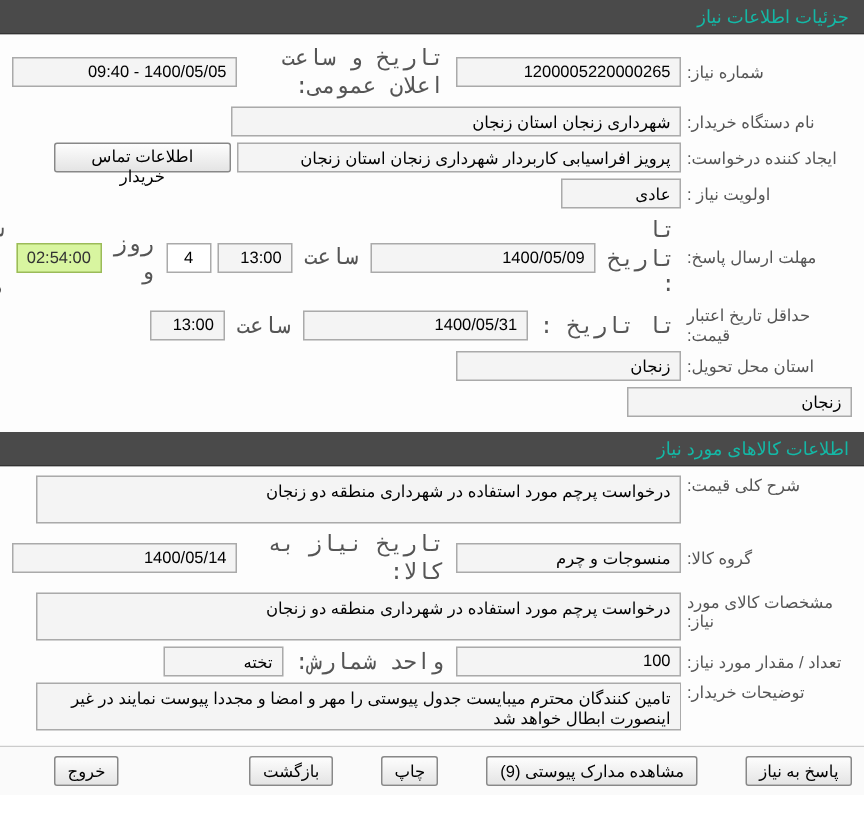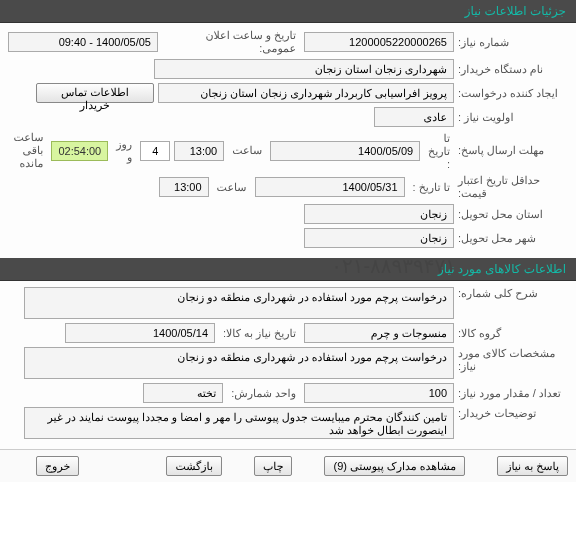--- a/index.html
+++ b/index.html
@@ -58,21 +58,22 @@
     line-height: 14px;
   }
   .field.white { background: #fff; }
   .w-long { width: 300px; }
   .w-med { width: 150px; }
   .w-sm { width: 80px; }
   .w-xs { width: 50px; }
   .inline-label {
     color: #555;
     padding: 0 4px;
-    font-size: 11px;
+    font-size: 15px;
+    font-family: Liberation Mono, monospace;
   }
   .btn {
     border: 1px solid #888;
     background: linear-gradient(#fdfdfd,#e4e4e4);
     padding: 2px 8px;
     font-size: 11px;
     font-family: inherit;
     cursor: pointer;
     height: 20px;
     border-radius: 2px;
@@ -156,32 +157,31 @@
     <span class="inline-label">ساعت</span>
     <input class="field w-xs" readonly="" value="13:00" style="">
   </div>
 
   <div class="row">
     <span class="label">استان محل تحویل:</span>
     <input class="field w-med" readonly="" value="زنجان" style="">
   </div>
 
   <div class="row">
-    <span class="label">شهر محل تحویل:</span>
     <input class="field w-med" readonly="" value="زنجان" style="">
   </div>
 
 </div>
 
 <div class="section-header">اطلاعات کالاهای مورد نیاز</div>
 
 <div class="section-body">
 
   <div class="row" style="align-items:flex-start">
-    <span class="label">شرح کلی شماره:</span>
+    <span class="label">شرح کلی قیمت:</span>
     <textarea class="textarea" readonly="" style="">درخواست پرچم مورد استفاده در شهرداری منطقه دو زنجان</textarea>
   </div>
 
   <div class="row">
     <span class="label">گروه کالا:</span>
     <input class="field w-med" readonly="" value="منسوجات و چرم" style="">
     <span class="inline-label">تاریخ نیاز به کالا:</span>
     <input class="field w-med" readonly="" value="1400/05/14" style="">
   </div>
 

